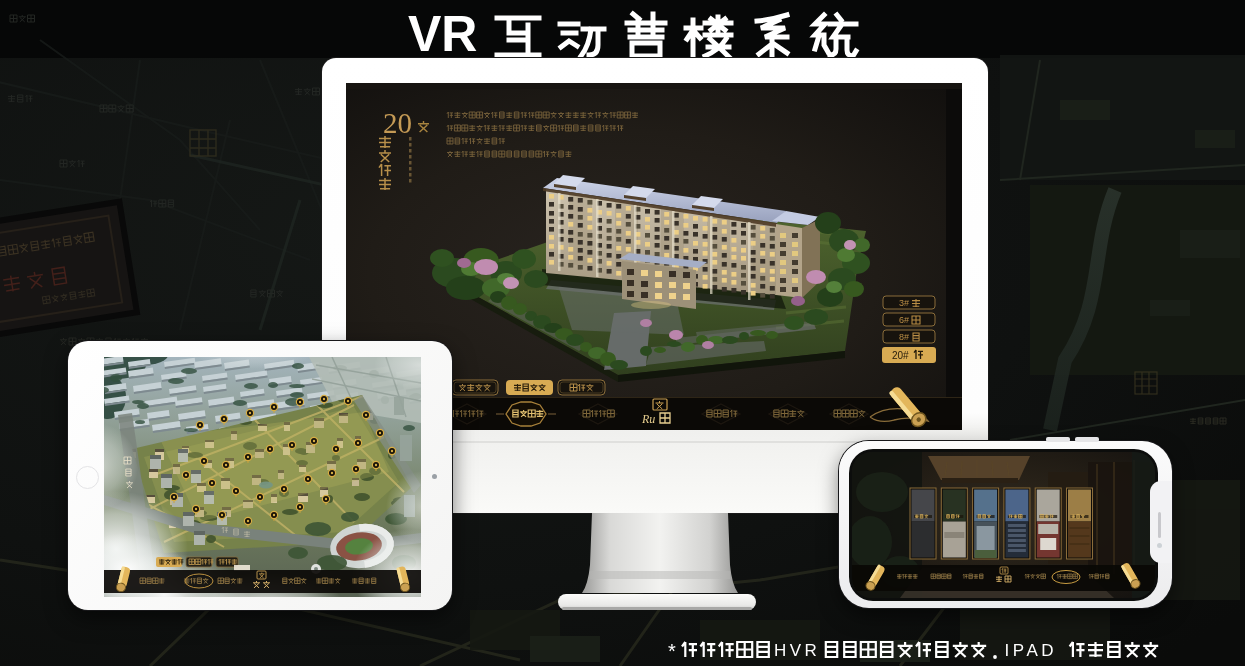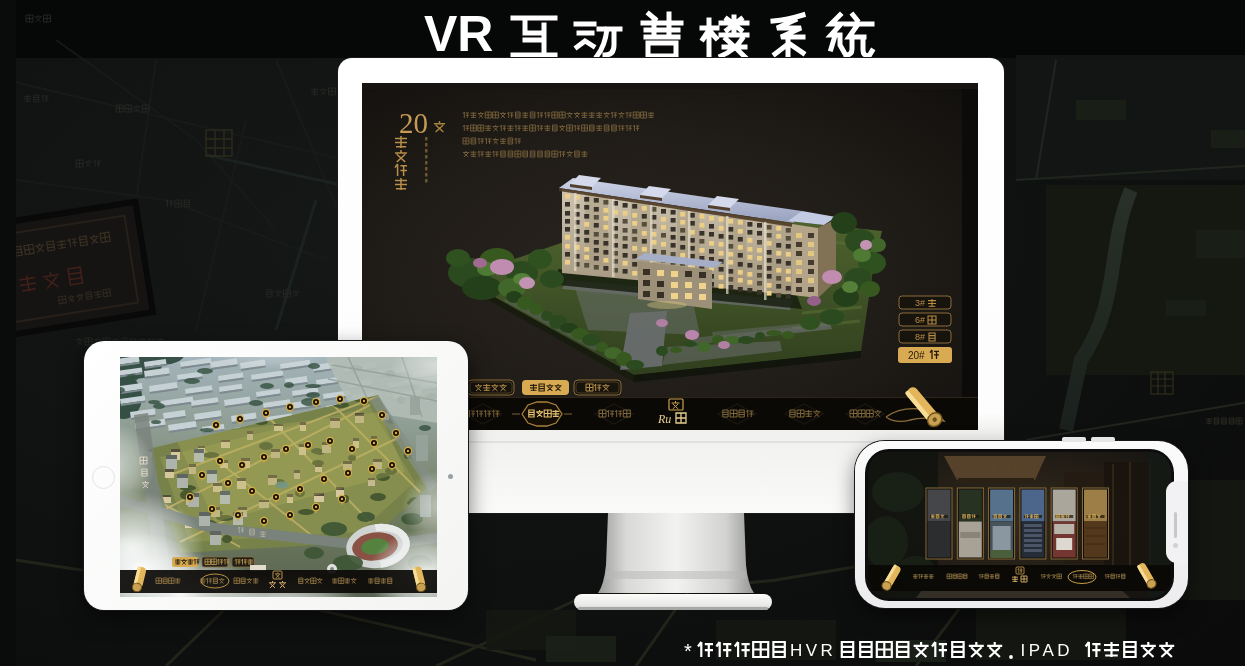--- a/index.html
+++ b/index.html
@@ -1,13 +1,13 @@
 <!DOCTYPE html>
 <html><head><meta charset="utf-8"><style>html,body{margin:0;padding:0;background:#0a0c0b;width:1245px;height:666px;overflow:hidden;font-family:"Liberation Sans",sans-serif;}.abs{position:absolute;}</style></head><body>
-<div class="abs" style="left:16px;top:0;width:1168px;height:666px;">
+<div class="abs" style="left:0;top:0;width:1168px;height:666px;">
     <svg class="abs" style="left:0;top:0" width="1245" height="666" viewBox="0 0 1245 666">
       <defs>
         <radialGradient id="bgr" cx="30%" cy="35%" r="90%">
           <stop offset="0%" stop-color="#151816"></stop>
           <stop offset="60%" stop-color="#0f1110"></stop>
           <stop offset="100%" stop-color="#0a0b0a"></stop>
         </radialGradient>
         <linearGradient id="riv" x1="0" y1="0" x2="0" y2="1">
           <stop offset="0%" stop-color="#2a332c"></stop>
           <stop offset="100%" stop-color="#1c231e"></stop>

